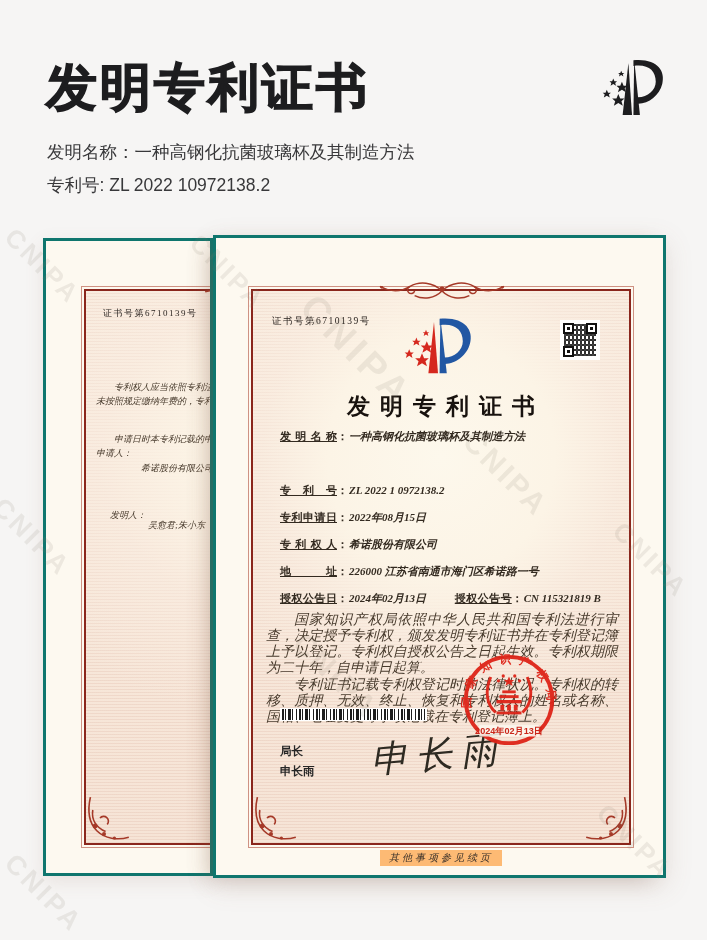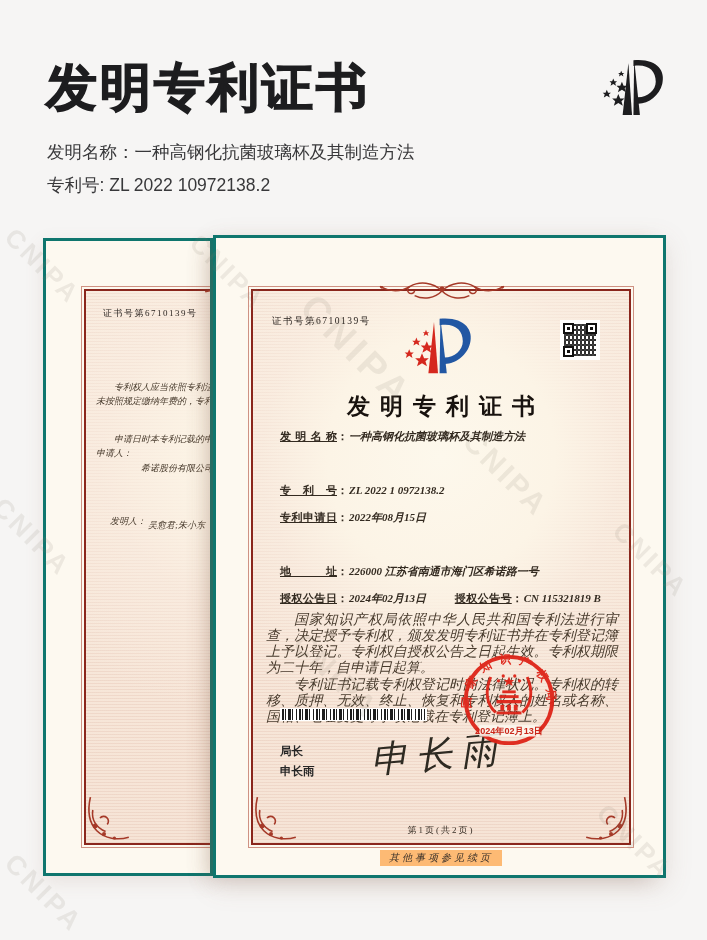--- a/index.html
+++ b/index.html
@@ -121,21 +121,21 @@
 </div>
 
 <div class="page page-back">
   <div class="frame frame-back"></div>
   <div class="certno certno-back">证书号第6710139号</div>
   <span class="bktxt" style="left:68px; top:140px;">专利权人应当依照专利法及其</span>
   <span class="bktxt" style="left:50px; top:154px;">未按照规定缴纳年费的，专利权自</span>
   <span class="bktxt" style="left:68px; top:192px;">申请日时本专利记载的申请人</span>
   <span class="bktxt" style="left:50px; top:206px;">申请人：</span>
   <span class="bktxt" style="left:95px; top:221px;">希诺股份有限公司</span>
-  <span class="bktxt" style="left:64px; top:274px;">发明人：</span>
+  <span class="bktxt" style="left:64px; top:268px;">发明人：</span>
   <span class="bktxt" style="left:102px; top:278px;">吴愈君;朱小东</span>
   <svg class="orn corner c-bl-back" viewBox="0 0 60 60">
     <g fill="none" stroke="#a53928" stroke-width="2">
       <path d="M8 4 C4 22 6 36 16 46 C26 56 42 58 56 54"></path>
       <path d="M11 20 C9 32 15 42 27 47"></path>
       <path d="M20 30 a6 6 0 1 1 9 8"></path>
     </g>
     <g fill="#a53928">
         <circle cx="14" cy="40" r="3"></circle>
         <circle cx="25" cy="50" r="2.5"></circle>
@@ -198,20 +198,23 @@
   <div class="cert-title">发明专利证书</div>
 
   <div class="frow" style="top:185px;">
     <span class="flabel">发明名称</span><span>：</span><span class="fval">一种高钢化抗菌玻璃杯及其制造方法</span>
   </div>
   <div class="frow" style="top:239px;">
     <span class="flabel">专利号</span><span>：</span><span class="fval">ZL 2022 1 0972138.2</span>
   </div>
   <div class="frow" style="top:266px;">
     <span class="flabel">专利申请日</span><span>：</span><span class="fval">2022年08月15日</span>
+  </div>
+  <div class="frow" style="top:293px;">
+    <span class="flabel">专利权人</span><span>：</span><span class="fval">希诺股份有限公司</span>
   </div>
   <div class="frow" style="top:320px;">
     <span class="flabel">地址</span><span>：</span><span class="fval">226000 江苏省南通市海门区希诺路一号</span>
   </div>
   <div class="frow" style="top:347px;">
     <span class="flabel">授权公告日</span><span>：</span><span class="fval">2024年02月13日</span>
     <span class="grant2"><span class="flabel">授权公告号</span><span>：</span><span class="fval">CN 115321819 B</span></span>
   </div>
 
   <div class="paras">
@@ -249,21 +252,20 @@
         <rect x="48" y="55" width="4" height="6"></rect>
         <rect x="55" y="55" width="4" height="6"></rect>
       <rect x="37" y="62" width="26" height="3"></rect>
       <path d="M31 26 C25 40 26 54 36 63" fill="none" stroke="#de2418" stroke-width="3"></path>
       <path d="M69 26 C75 40 74 54 64 63" fill="none" stroke="#de2418" stroke-width="3"></path>
     </g>
     <rect x="19" y="76" width="62" height="12" fill="#fdf8f0" opacity="0.9"></rect>
     <text x="50" y="85.5" text-anchor="middle" font-size="9.5" font-weight="bold" fill="#c81d10" font-family="Liberation Sans, sans-serif">2024年02月13日</text>
   </svg>
 
-  <div class="pageinfo">第1页(共2页)</div>
   <div class="footnote"><span>其他事项参见续页</span></div>
 
   <svg class="orn corner c-bl" viewBox="0 0 60 60">
     <g fill="none" stroke="#a53928" stroke-width="2">
       <path d="M8 4 C4 22 6 36 16 46 C26 56 42 58 56 54"></path>
       <path d="M11 20 C9 32 15 42 27 47"></path>
       <path d="M20 30 a6 6 0 1 1 9 8"></path>
     </g>
     <g fill="#a53928">
         <circle cx="14" cy="40" r="3"></circle>

